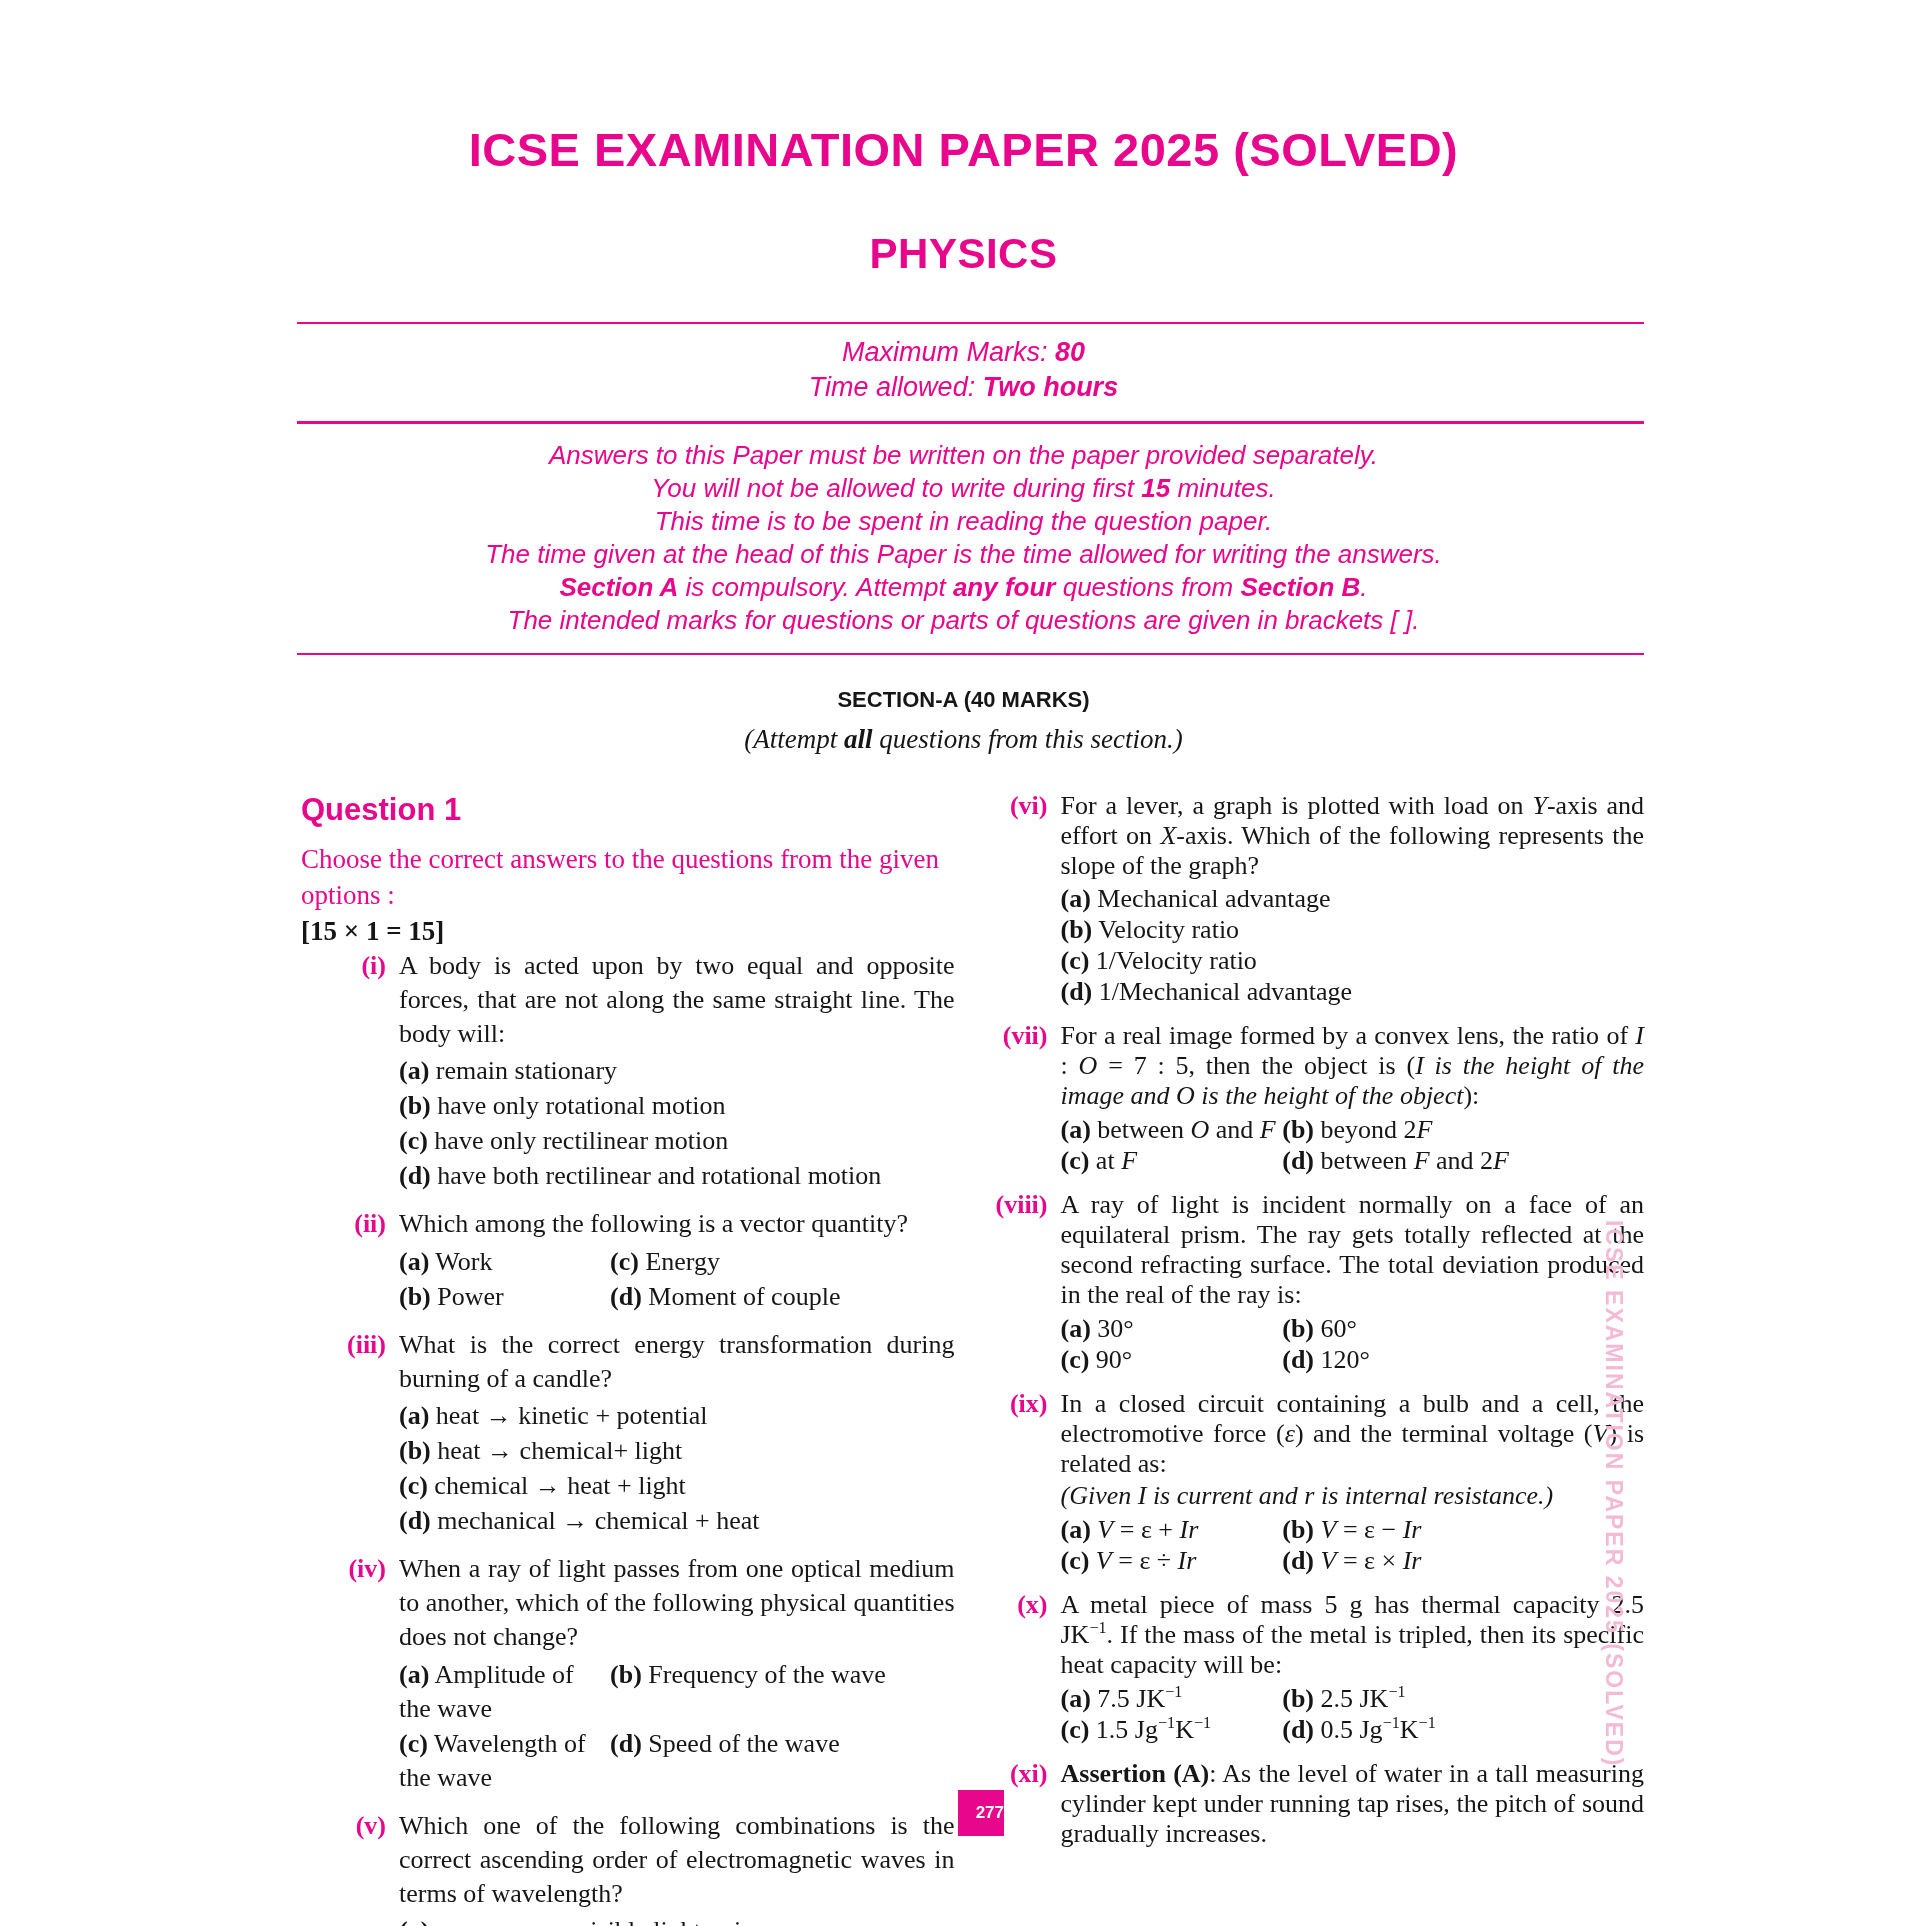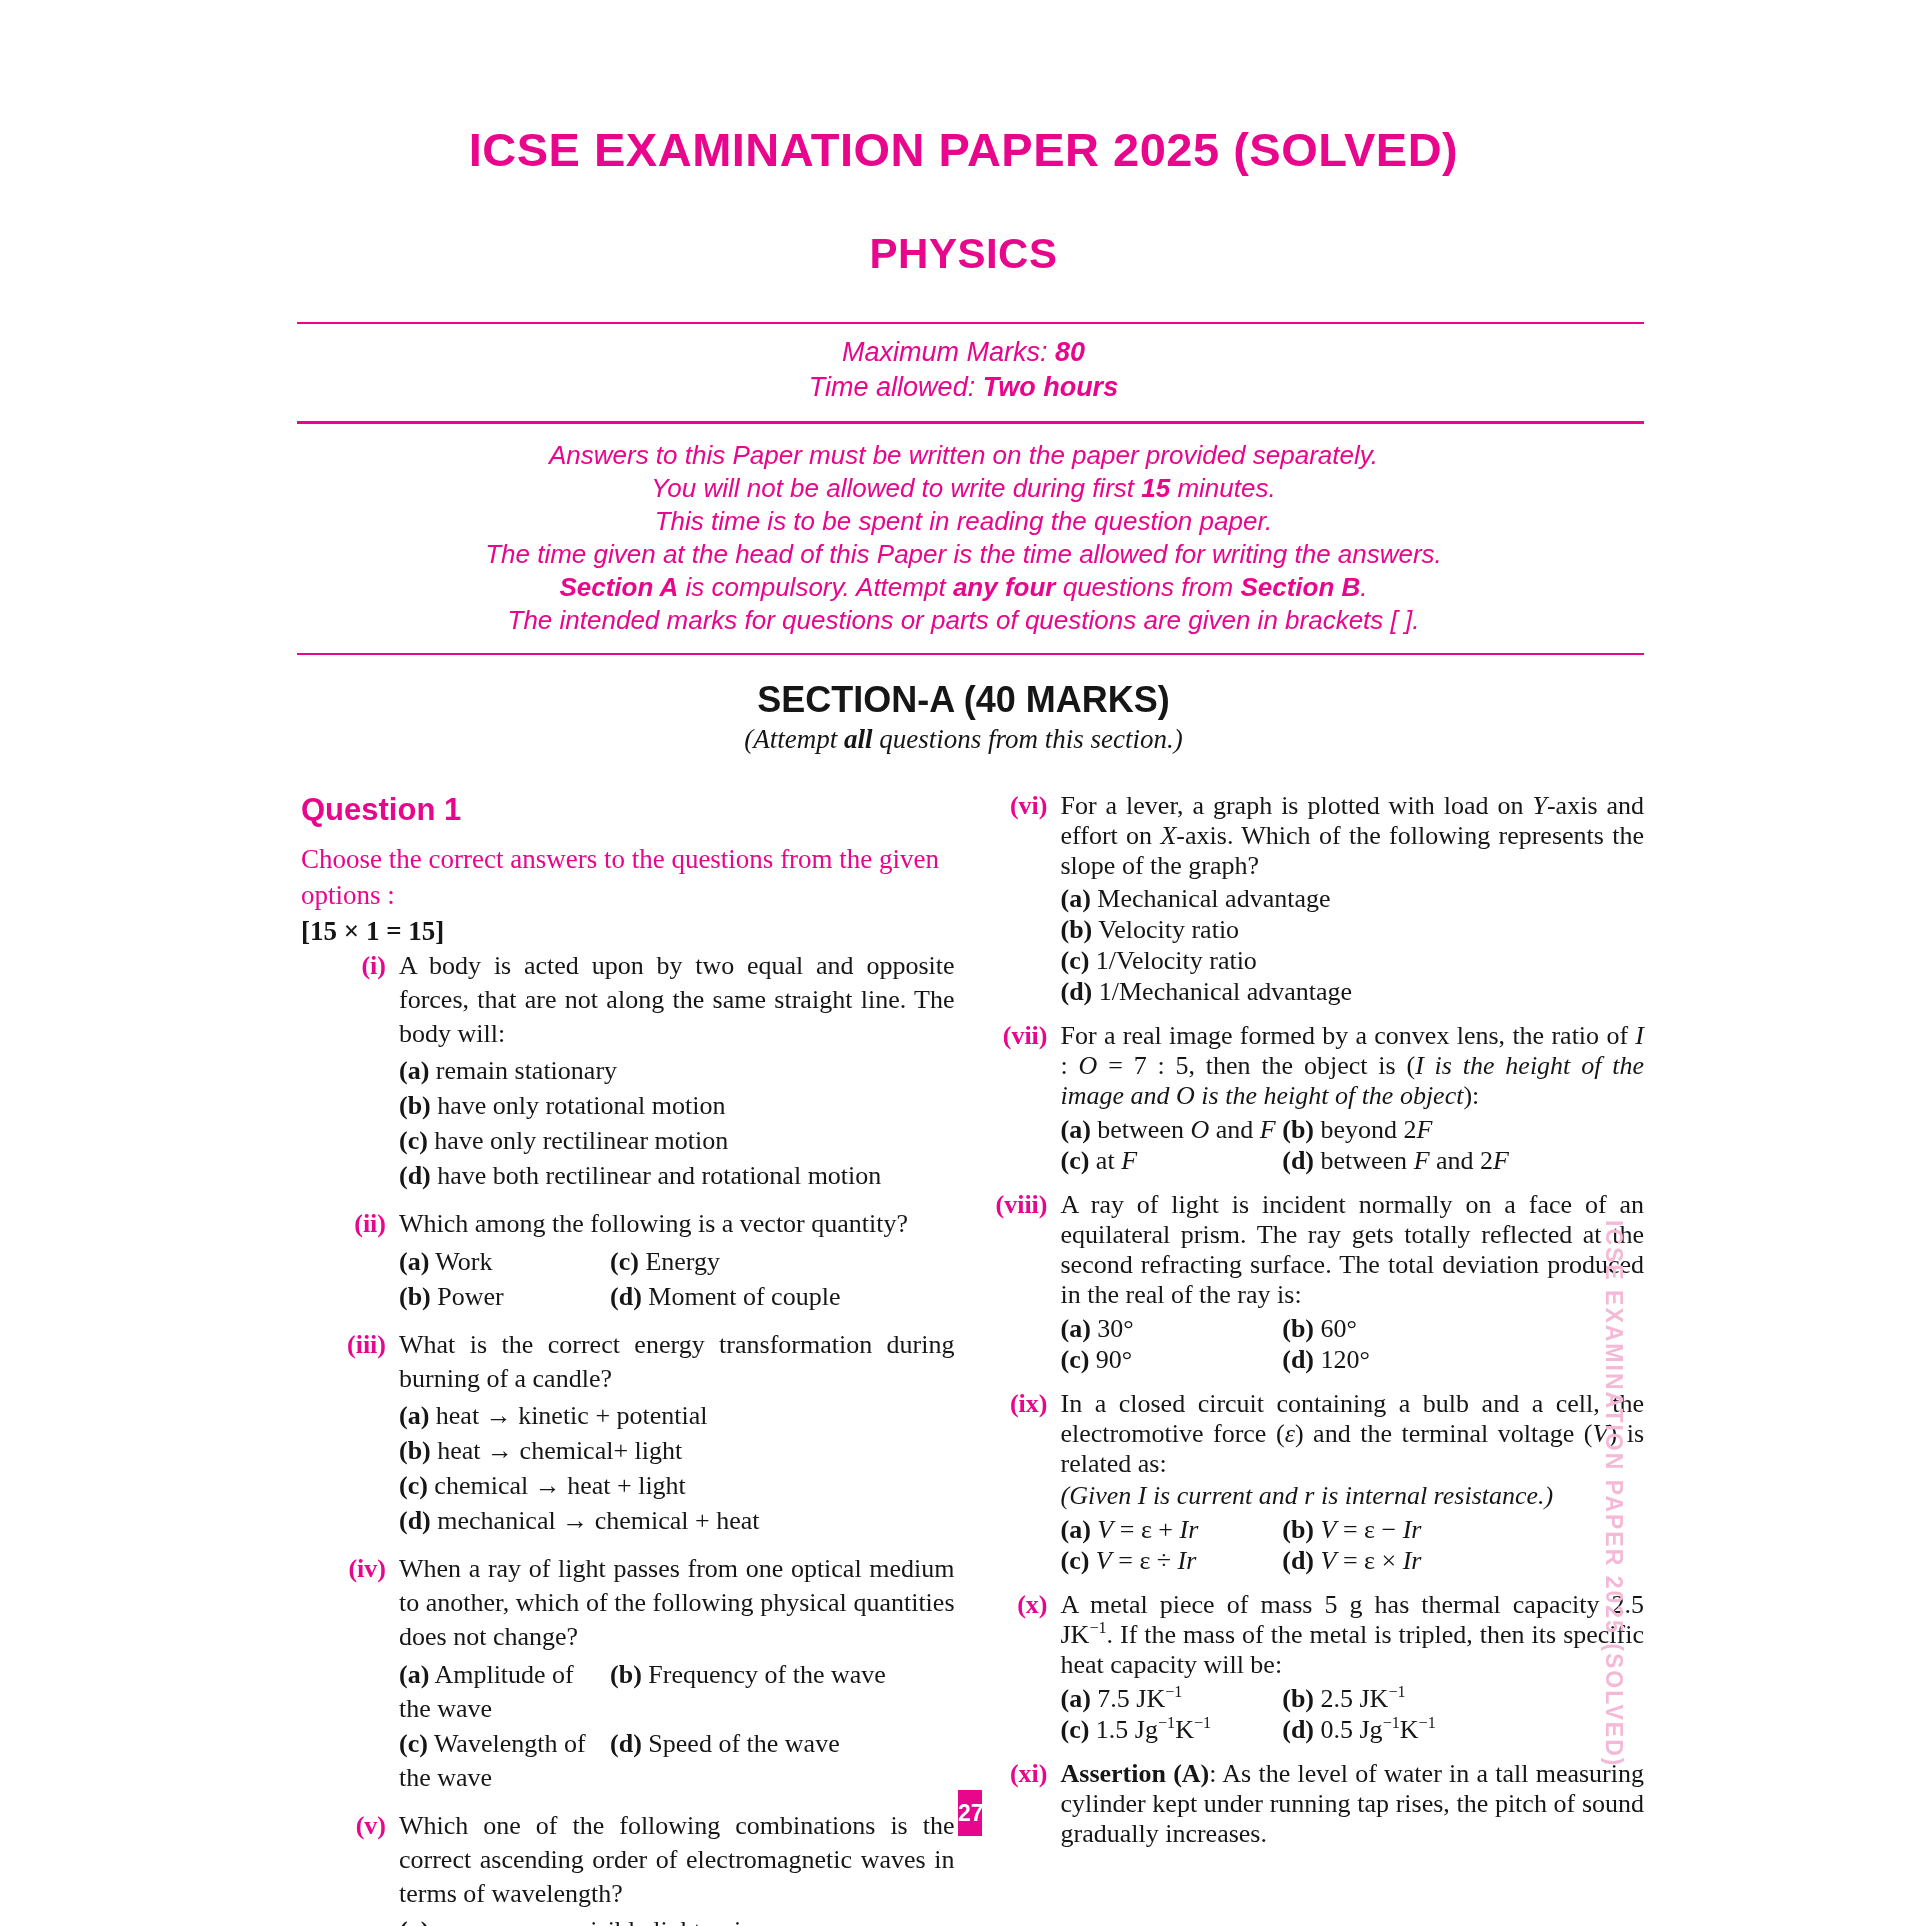--- a/index.html
+++ b/index.html
@@ -45,21 +45,21 @@
     font-family:"Liberation Sans", sans-serif;font-style:italic;
     font-size:26px;line-height:33px;padding:15px 0 16px;
   }
   .rb{font-weight:700;}
   .ri{font-style:italic;}
   sup{font-size:.62em;line-height:0;}
   
   .section-title{
     margin-top:27px;text-align:center;color:var(--ink);
     font-family:"Liberation Sans", sans-serif;font-weight:700;
-    font-size:36px;line-height:36px;letter-spacing:0;
+    font-size:22px;line-height:36px;letter-spacing:0;
   }
   .section-note{
     text-align:center;font-size:27px;line-height:32px;margin-top:5px;
     font-style:italic;
   }
   
   .columns{
     display:flex;gap:32px;
     margin:36px 283px 0 297px;
     align-items:flex-start;
@@ -90,24 +90,24 @@
   .olabel{font-weight:700;}
   
   .sidebar-text{
     position:absolute;left:1600px;top:1220px;height:569px;
     writing-mode:vertical-rl;
     font-family:"Liberation Sans", sans-serif;font-weight:700;
     font-size:23px;letter-spacing:2px;color:var(--pink-light);
     white-space:nowrap;
   }
   .page-badge{
-    position:absolute;left:958px;top:1790px;width:24px;height:46px;
+    position:absolute;left:958px;top:1790px;width:46px;height:46px;
     background:var(--pink);color:#ffffff;
-    font-family:"Liberation Sans", sans-serif;font-weight:700;font-size:23px;
-    display:flex;align-items:center;justify-content:flex-start;
+    font-family:"Liberation Sans", sans-serif;font-weight:700;font-size:17px;
+    display:flex;align-items:center;justify-content:flex-end;
   }
   .page-badge::before{
     content:"";position:absolute;left:-8px;top:7px;width:46px;height:46px;
     border:1.5px solid var(--pink);z-index:-1;background:transparent;
   }
 </style>
 </head>
 <body>
 
 <div class="page">

